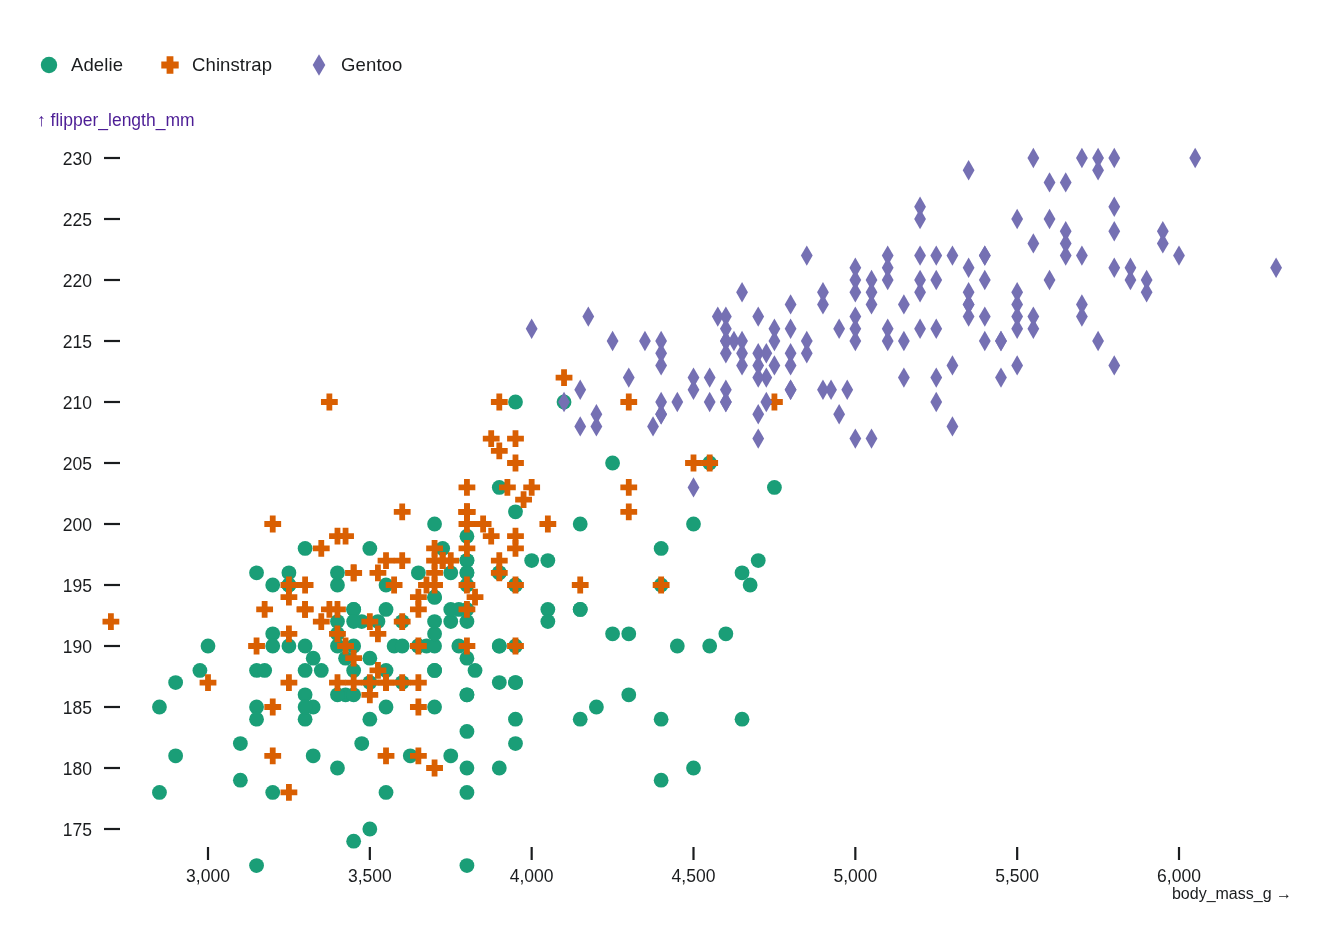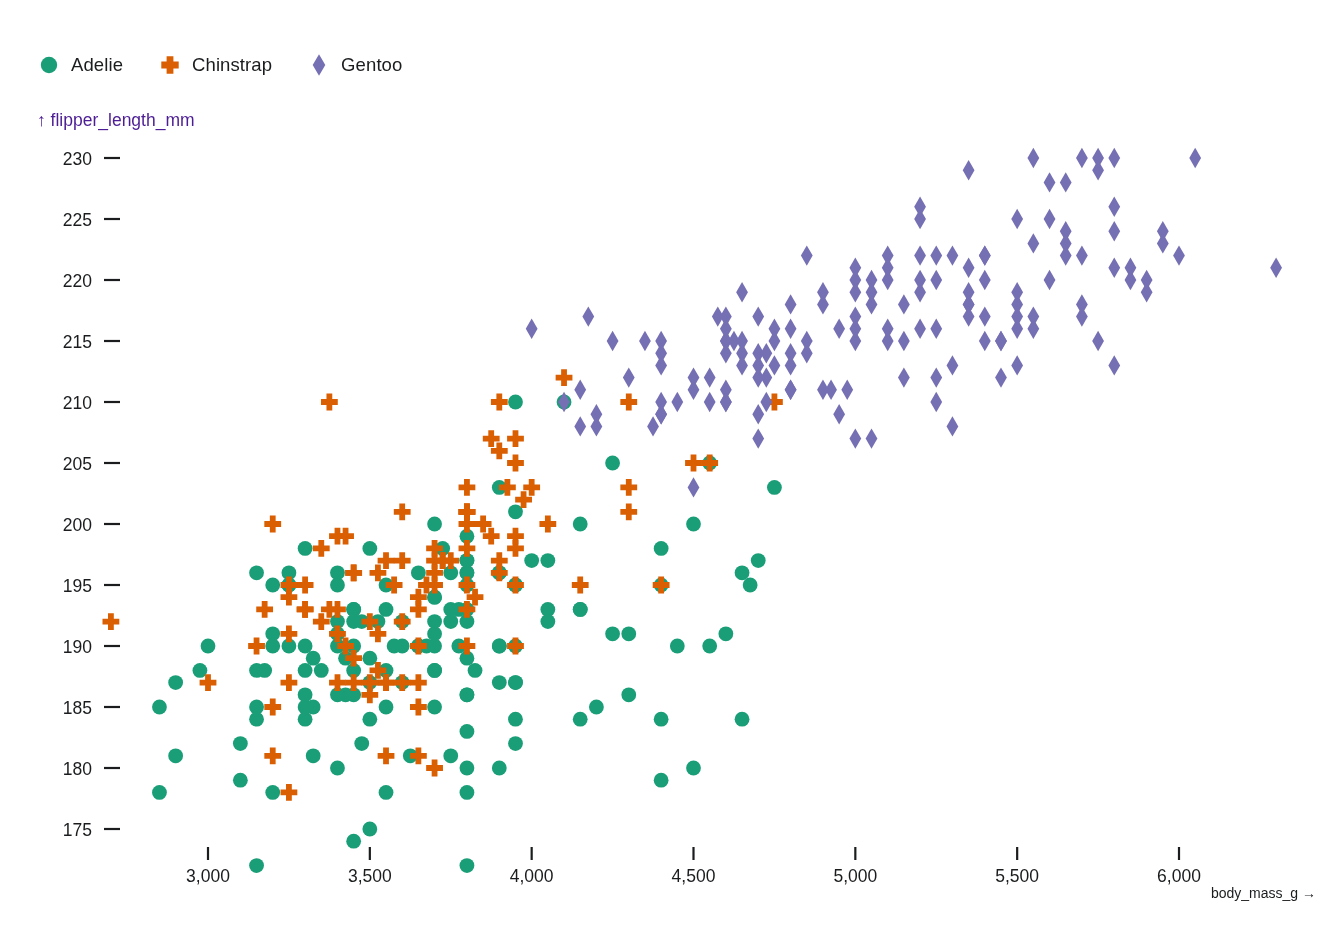--- a/index.html
+++ b/index.html
@@ -53,23 +53,23 @@
   #y-axis-label {
     position: absolute;
     left: 37px;
     top: 110px;
     font-size: 17.5px;
     color: #4c1d95;
     white-space: nowrap;
   }
   #x-axis-label {
     position: absolute;
-    right: 28px;
+    right: 52px;
     top: 885px;
-    font-size: 14px;
+    font-size: 16px;
     color: #1a1c1e;
     white-space: nowrap;
   }
   
   #plot-svg {
     position: absolute;
     left: 0; top: 0;
     width: 1344px;
     height: 940px;
   }

